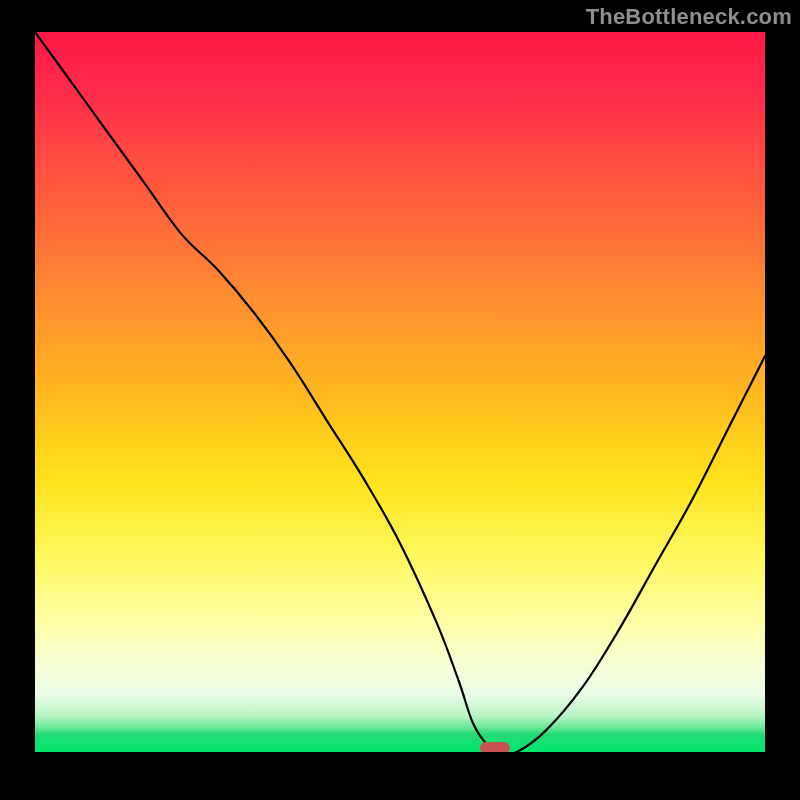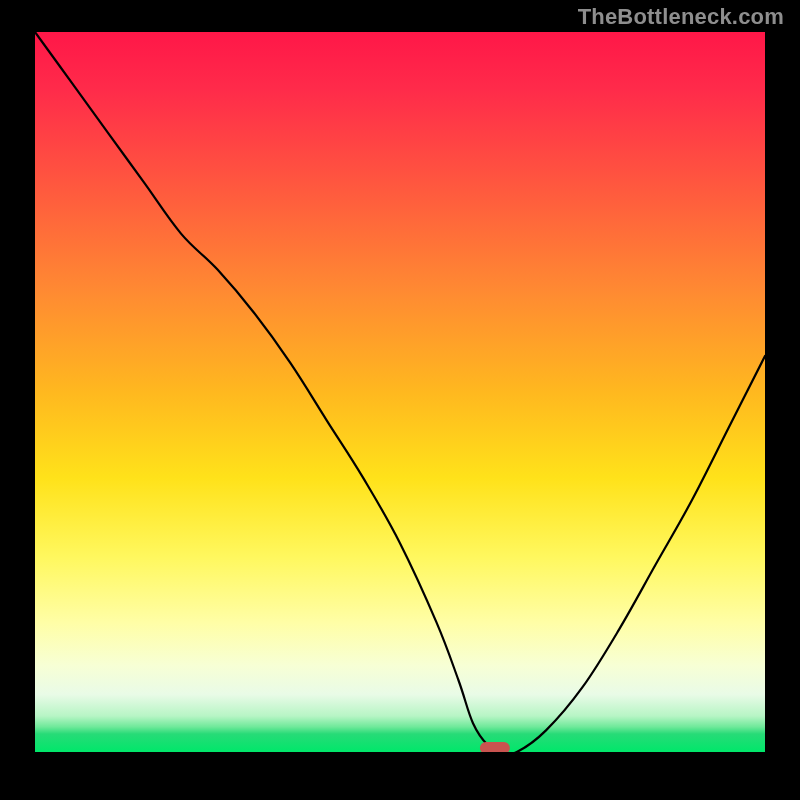--- a/index.html
+++ b/index.html
@@ -13,21 +13,21 @@
   }
   .frame {
     position: relative;
     width: 800px;
     height: 800px;
     background: #000;
   }
   .watermark {
     position: absolute;
     top: 4px;
-    right: 16px;
+    right: 8px;
     color: #8e8e8e;
     font-size: 22px;
     font-weight: 600;
     letter-spacing: 0.2px;
     z-index: 20;
   }
   .plot-area {
     position: absolute;
     left: 35px;
     top: 32px;

